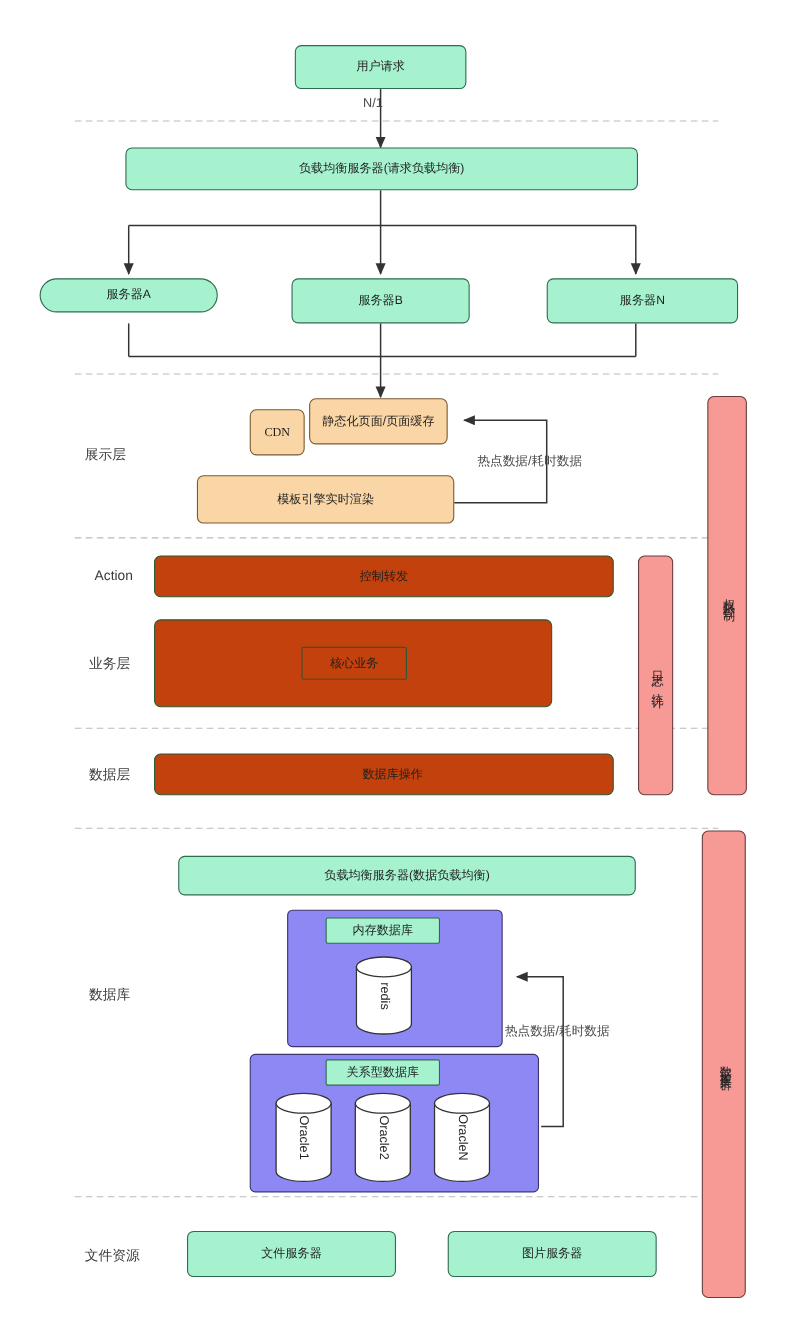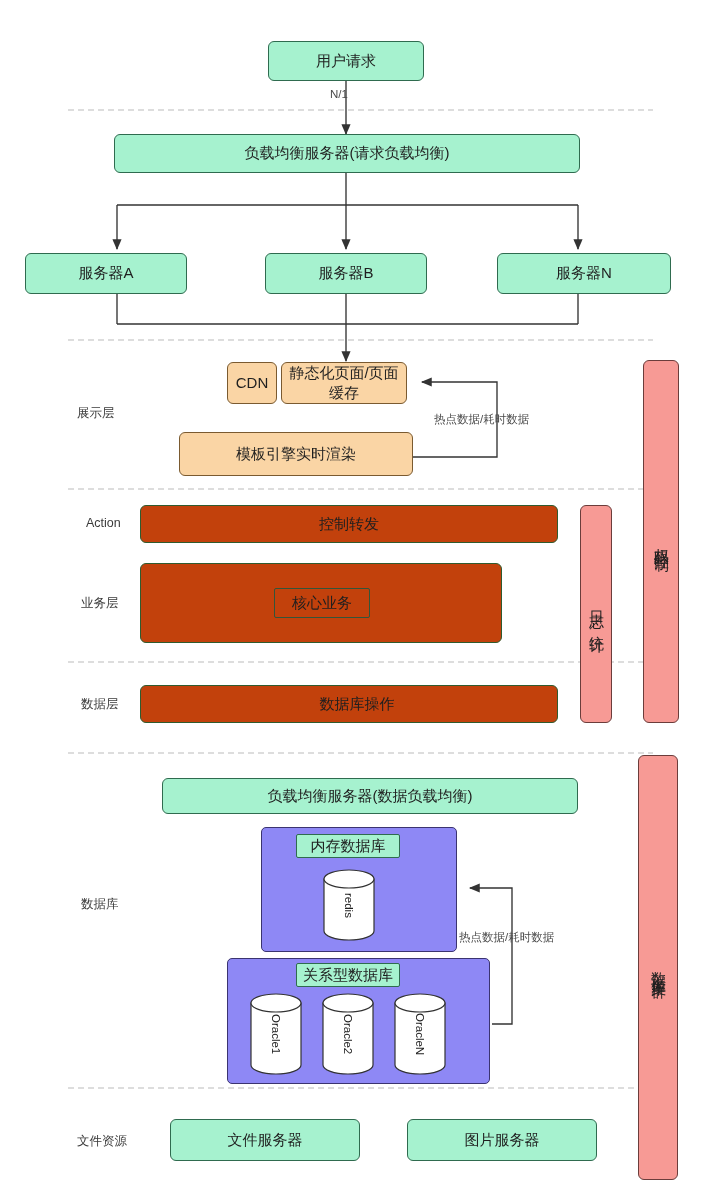--- a/index.html
+++ b/index.html
@@ -5,21 +5,21 @@
   html,body{margin:0;padding:0;background:#ffffff;}
   body{width:721px;height:1200px;position:relative;
        font-family:"Liberation Sans","DejaVu Sans",sans-serif;
        color:#1f1f1f;overflow:hidden;}
   #canvas{position:absolute;left:0;top:0;width:721px;height:1200px;}
 
   .svg-layer{position:absolute;left:0;top:0;width:721px;height:1200px;pointer-events:none;}
 
   .box{position:absolute;box-sizing:border-box;display:flex;align-items:center;
        justify-content:center;text-align:center;border:1.3px solid #2f4f36;
-       border-radius:6px;font-size:15px;line-height:1.35;
+       border-radius:6px;font-size:11px;line-height:1.35;
        font-family:"Liberation Sans","DejaVu Sans",sans-serif;}
   .mint{background:#a6f2cf;border-color:#2f6b4f;}
   .lime{background:#c2410c;border-color:#2f5b2f;}
   .orange{background:#fad5a5;border-color:#7a5a30;}
   .pink{background:#f79a95;border-color:#6b3d3b;}
   .purple{background:#8e88f5;border-color:#3b3470;border-radius:5px;}
   .plain{background:transparent;border:1.3px solid #33553a;border-radius:2px;}
 
   .vert{writing-mode:vertical-rl;text-orientation:upright;letter-spacing:3px;
         line-height:1.25;}
@@ -78,33 +78,33 @@
 
   <div class="box mint" style="left:268px;top:41px;width:156px;height:40px;">
     <span>用户请求</span>
   </div>
   <div class="edge-label" style="left:330px;top:88px;">N/1</div>
 
   <div class="box mint" style="left:114px;top:134px;width:466px;height:39px;">
     <span>负载均衡服务器(请求负载均衡)</span>
   </div>
 
-  <div class="box mint" style="left:25px;top:253px;width:162px;height:41px;">
+  <div class="box mint" style="left:36px;top:253px;width:162px;height:31px;border-radius:16px;">
     <span>服务器A</span>
   </div>
   <div class="box mint" style="left:265px;top:253px;width:162px;height:41px;">
     <span>服务器B</span>
   </div>
   <div class="box mint" style="left:497px;top:253px;width:174px;height:41px;">
     <span>服务器N</span>
   </div>
 
   <div class="label" style="left:77px;top:405px;">展示层</div>
 
-  <div class="box orange" style="left:227px;top:362px;width:50px;height:42px;">
+  <div class="box orange" style="left:227px;top:372px;width:50px;height:42px;font-family:Liberation Serif, serif;">
     <span>CDN</span>
   </div>
   <div class="box orange" style="left:281px;top:362px;width:126px;height:42px;">
     <span>静态化页面/页面缓存</span>
   </div>
   <div class="box orange" style="left:179px;top:432px;width:234px;height:44px;">
     <span>模板引擎实时渲染</span>
   </div>
   <div class="edge-label" style="left:434px;top:412px;">热点数据/耗时数据</div>
 

